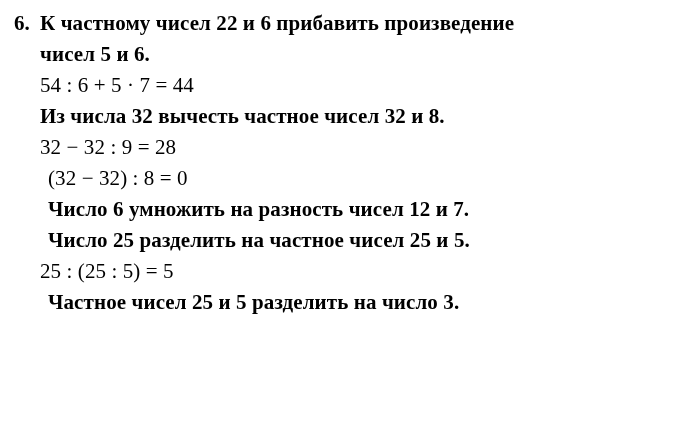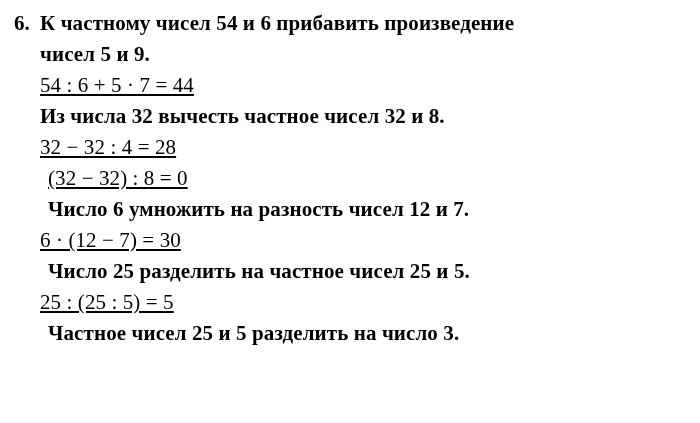--- a/index.html
+++ b/index.html
@@ -40,39 +40,37 @@
     font-size: 21px;
     line-height: 31px;
     white-space: pre-wrap;
     letter-spacing: 0.1px;
   }
   .line.bold {
     font-weight: bold;
   }
   .line.plain {
     font-weight: normal;
-    text-decoration: underline;
   }
   .line.indent {
     padding-left: 8px;
   }
 </style>
 </head>
 <body>
 
 <div class="page">
   <div class="exercise">
     <div class="ex-number">6.</div>
     <div class="lines">
-      <div class="line bold">К частному чисел 54 и 6 прибавить произведение</div>
-      <div class="line bold">чисел 5 и 9.</div>
+      <div class="line bold">К частному чисел 22 и 6 прибавить произведение</div>
+      <div class="line bold">чисел 5 и 6.</div>
       <div class="line plain">54 : 6 + 5 · 7 = 44</div>
       <div class="line bold">Из числа 32 вычесть частное чисел 32 и 8.</div>
-      <div class="line plain">32 − 32 : 4 = 28</div>
+      <div class="line plain">32 − 32 : 9 = 28</div>
       <div class="line plain indent">(32 − 32) : 8 = 0</div>
       <div class="line bold indent">Число 6 умножить на разность чисел 12 и 7.</div>
-      <div class="line plain">6 · (12 − 7) = 30</div>
       <div class="line bold indent">Число 25 разделить на частное чисел 25 и 5.</div>
       <div class="line plain">25 : (25 : 5) = 5</div>
       <div class="line bold indent">Частное чисел 25 и 5 разделить на число 3.</div>
     </div>
   </div>
 </div>
 
 </body></html>

